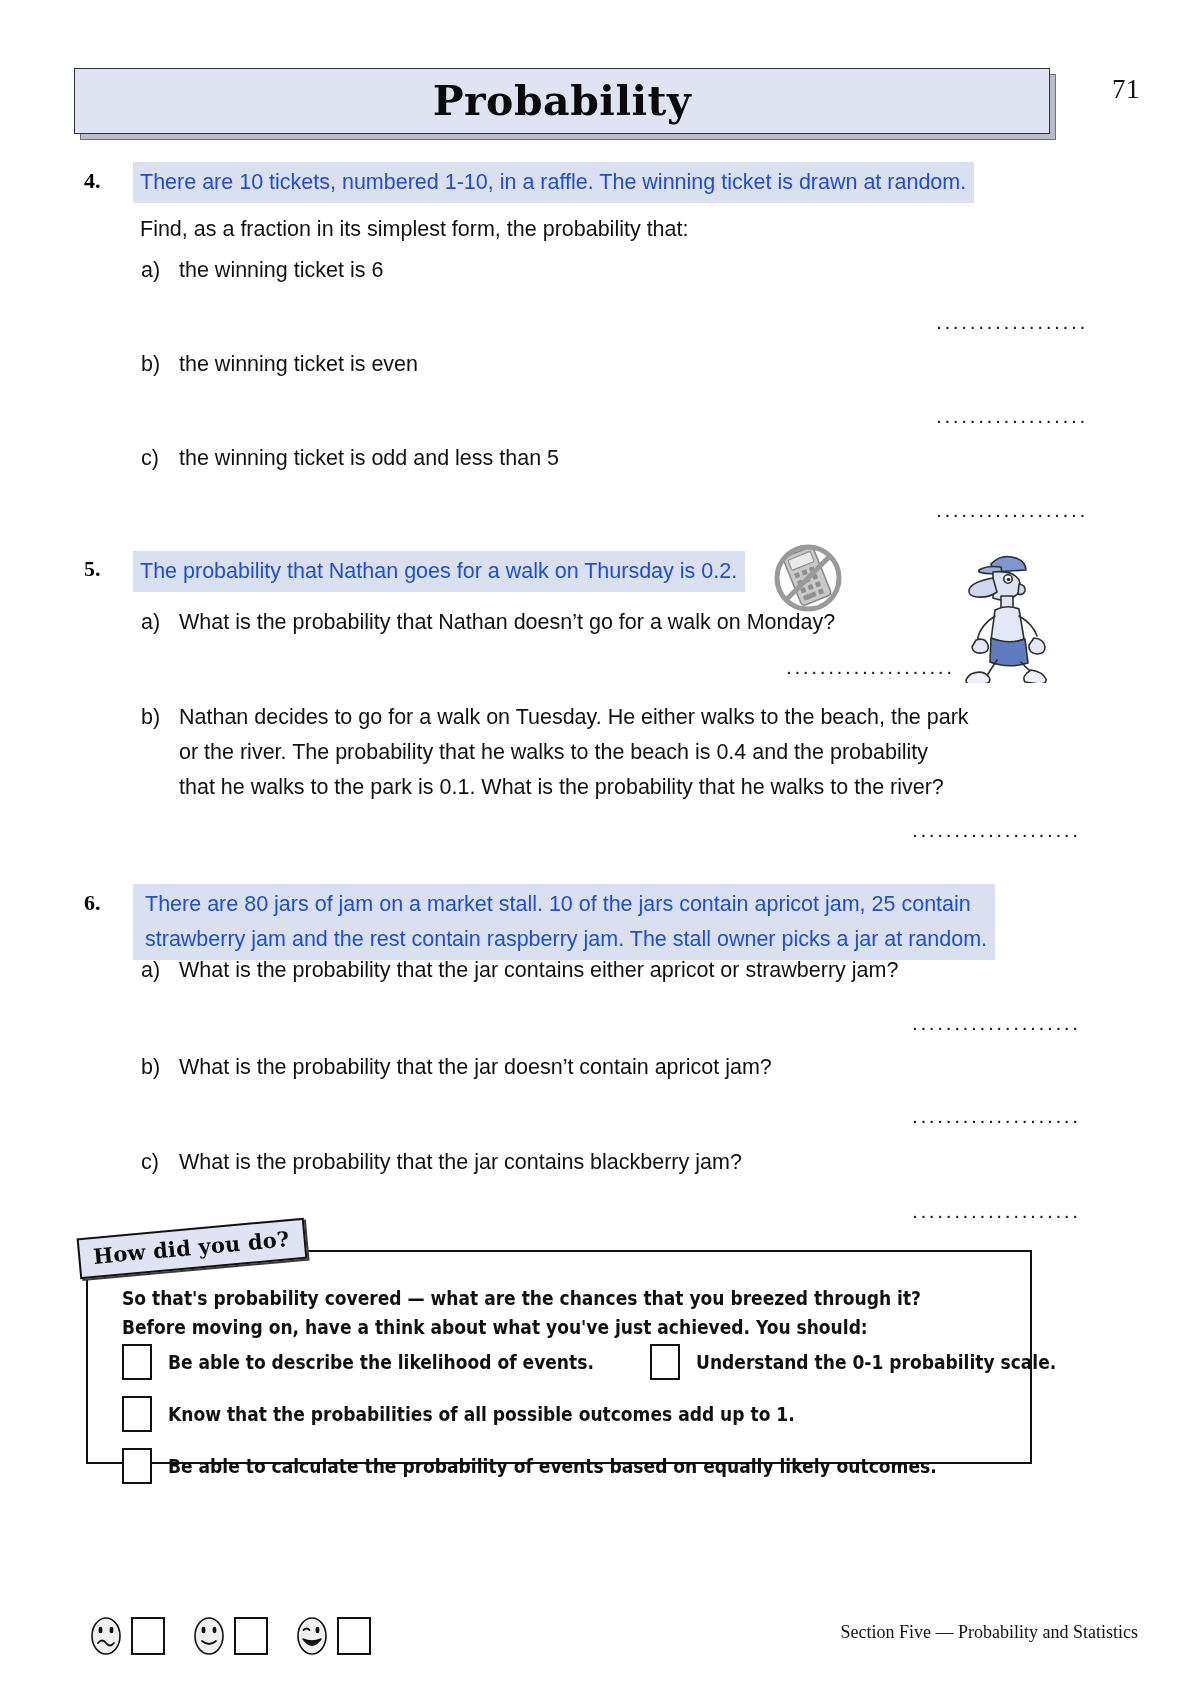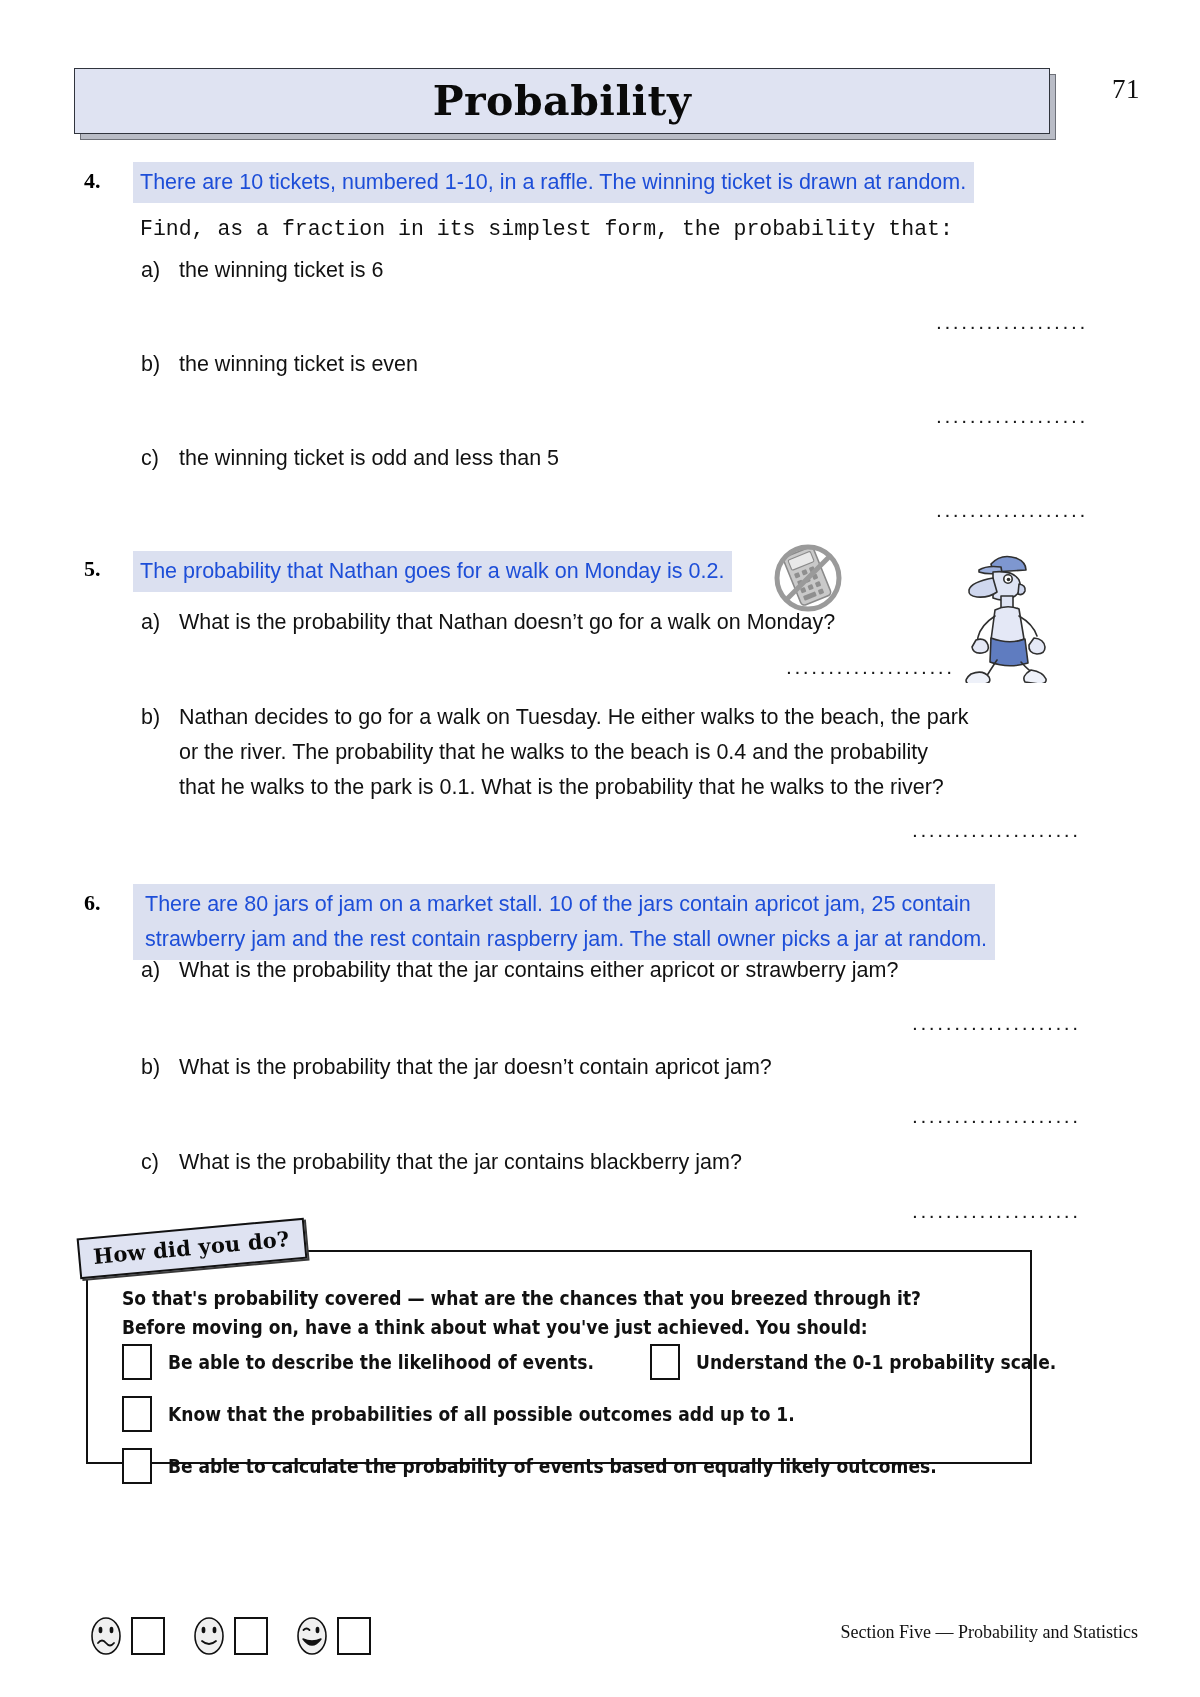--- a/index.html
+++ b/index.html
@@ -222,21 +222,21 @@
   <div class="title-banner">
     <div class="title-text">Probability</div>
   </div>
 
   <div class="qnum" style="left:84px; top:168px;">4.</div>
 
   <div class="qblock" style="left:133px; top:162px;">
     <span class="qintro">There are 10 tickets, numbered 1-10, in a raffle.  The winning ticket is drawn at random.</span>
   </div>
 
-  <div class="qblock plain-line" style="left:140px; top:212px;font-family:Liberation Mono, monospace;">Find, as a fraction in its simplest form, the probability that:</div>
+  <div class="qblock plain-line" style="left:140px; top:212px;">Find, as a fraction in its simplest form, the probability that:</div>
 
   <div class="subq" style="left:141px; top:253px;">
     <span class="letter">a)</span>
     <span class="stext">the winning ticket is 6</span>
   </div>
   <div class="dots" style="left:936px; top:310px;">..................</div>
 
   <div class="subq" style="left:141px; top:347px;">
     <span class="letter">b)</span>
     <span class="stext">the winning ticket is even</span>
@@ -245,21 +245,21 @@
 
   <div class="subq" style="left:141px; top:441px;">
     <span class="letter">c)</span>
     <span class="stext">the winning ticket is odd and less than 5</span>
   </div>
   <div class="dots" style="left:936px; top:498px;">..................</div>
 
   <div class="qnum" style="left:84px; top:556px;">5.</div>
 
   <div class="qblock" style="left:133px; top:551px;">
-    <span class="qintro">The probability that Nathan goes for a walk on Monday is 0.2.</span>
+    <span class="qintro">The probability that Nathan goes for a walk on Thursday is 0.2.</span>
   </div>
 
   <div class="nocalc" style="left:765px; top:540px;">
     <svg viewBox="0 0 86 76" width="86" height="76" aria-hidden="true">
       <g transform="rotate(-22 43 38)">
         <rect x="27" y="10" width="32" height="52" rx="4" fill="#c9c9c9" stroke="#8a8a8a" stroke-width="1.6"></rect>
         <rect x="31" y="14" width="24" height="11" rx="1.5" fill="#e9e9e9" stroke="#8a8a8a" stroke-width="1.1"></rect>
         <g fill="#8f8f8f">
           <rect x="31.5" y="29" width="5" height="5" rx="1"></rect>
           <rect x="39.5" y="29" width="5" height="5" rx="1"></rect>

